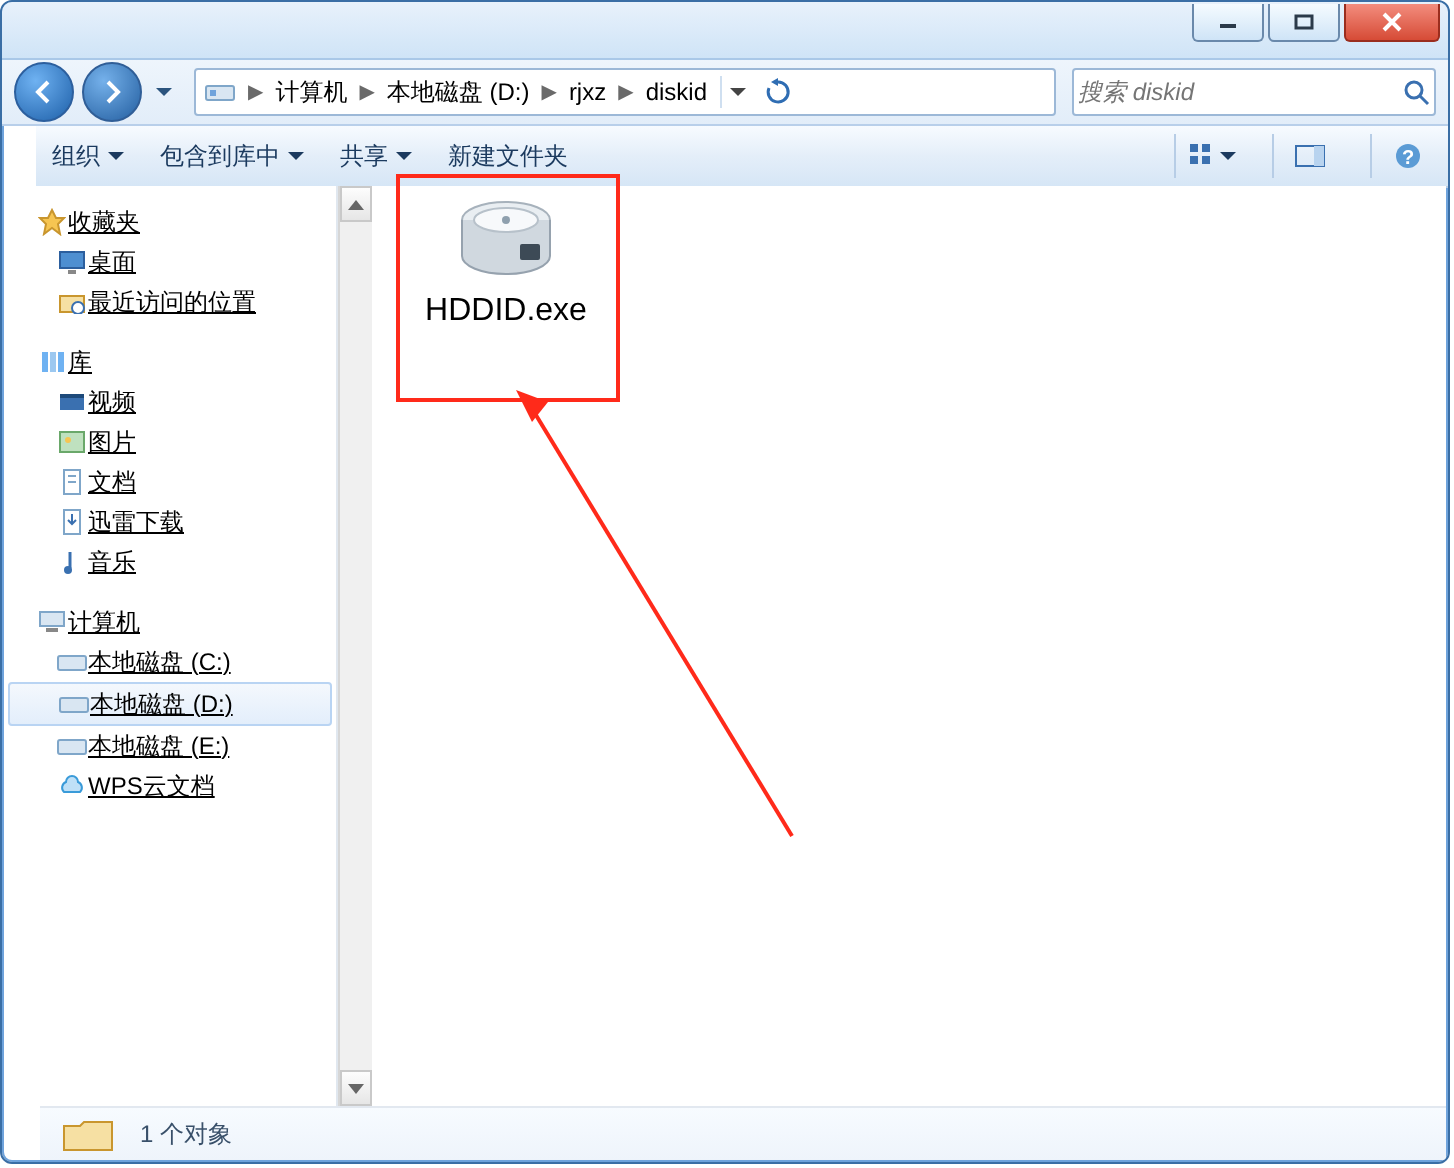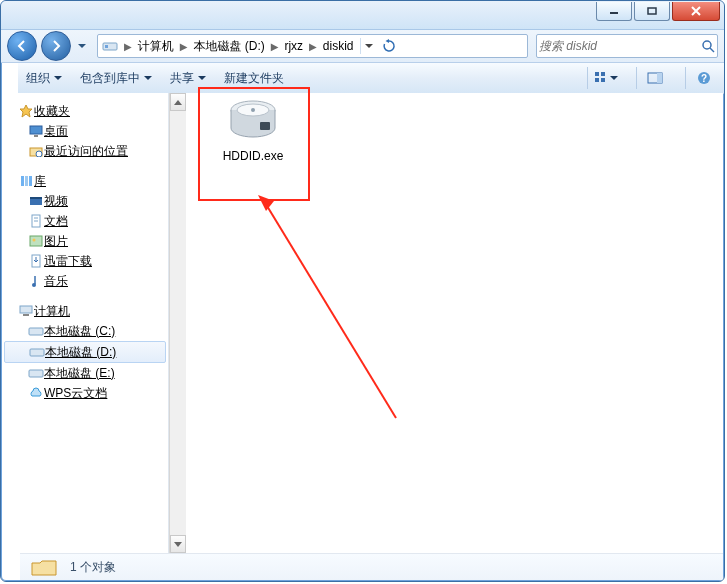--- a/index.html
+++ b/index.html
@@ -41,21 +41,21 @@
   .tree-row.child{padding-left:26px;}
   .tree-row.sel{background:linear-gradient(#f4f8fd,#e3eefb);border:1px solid #b9d4f3;border-radius:2px;margin:0 2px;padding-left:24px;}
   .tree-row .exp{width:10px;color:#6a6a6a;font-size:9px;}
   .tree-row .ticon{width:16px;height:16px;display:flex;align-items:center;justify-content:center;}
   .vscroll{width:16px;background:#f0f0f0;border-left:1px solid #d6d6d6;display:flex;flex-direction:column;}
   .vscroll .arr{height:16px;background:linear-gradient(#fdfdfd,#e6e6e6);border:1px solid #c9c9c9;display:flex;align-items:center;justify-content:center;}
   .vscroll .track{flex:1;}
   .content{flex:1;position:relative;padding:10px;}
   .file-item{width:86px;position:absolute;left:24px;top:4px;text-align:center;}
   .file-item .fi-icon{width:58px;height:48px;margin:0 auto 4px;display:flex;align-items:center;justify-content:center;}
-  .file-item .fi-label{font-size:12px;line-height:14px;word-break:break-all;}
+  .file-item .fi-label{font-size:16px;line-height:14px;word-break:break-all;}
   .highlight-box{position:absolute;left:12px;top:-6px;width:108px;height:110px;border:2px solid #ff2a1a;pointer-events:none;}
   .arrow-annot{position:absolute;left:70px;top:100px;width:160px;height:230px;pointer-events:none;}
   
   .statusbar{position:absolute;left:19px;right:1px;bottom:1px;height:26px;border-top:1px solid #e2e8f0;
     background:linear-gradient(#f7fbff,#eef4fb);display:flex;align-items:center;padding:0 8px;gap:10px;color:#39506a;}
   .statusbar .sicon{width:32px;height:22px;display:flex;align-items:center;justify-content:center;}
   .tri{width:0;height:0;border-style:solid;}
 </style>
 </head>
 <body>
@@ -222,36 +222,36 @@
           <span class="ticon">
               <svg width="14" height="12">
                 <rect x="1" y="2" width="12" height="8" fill="#3a70b0"></rect>
                 <rect x="1" y="2" width="12" height="2" fill="#1d4a7a"></rect>
               </svg>
             </span>
           <span>视频</span>
         </div>
         <div class="tree-row child">
           <span class="ticon">
+              <svg width="14" height="12">
+                <rect x="1" y="1" width="12" height="10" fill="#bfe1bf" stroke="#6aa86a"></rect>
+                <circle cx="5" cy="5" r="1.5" fill="#f6c552"></circle>
+              </svg>
+            </span>
+          <span>图片</span>
+        </div>
+        <div class="tree-row child">
+          <span class="ticon">
               <svg width="12" height="14">
                 <rect x="2" y="1" width="8" height="12" fill="#fff" stroke="#7fa6c9"></rect>
                 <line x1="4" y1="4" x2="8" y2="4" stroke="#7fa6c9"></line>
                 <line x1="4" y1="7" x2="8" y2="7" stroke="#7fa6c9"></line>
               </svg>
             </span>
           <span>文档</span>
-        </div>
-        <div class="tree-row child">
-          <span class="ticon">
-              <svg width="14" height="12">
-                <rect x="1" y="1" width="12" height="10" fill="#bfe1bf" stroke="#6aa86a"></rect>
-                <circle cx="5" cy="5" r="1.5" fill="#f6c552"></circle>
-              </svg>
-            </span>
-          <span>图片</span>
         </div>
         <div class="tree-row child">
           <span class="ticon">
               <svg width="12" height="14">
                 <rect x="2" y="1" width="8" height="12" fill="#fff" stroke="#7fa6c9"></rect>
                 <path d="M6 3 L6 8 M4 6 L6 8 L8 6" stroke="#3a70b0" fill="none"></path>
               </svg>
             </span>
           <span>迅雷下载</span>
         </div>

